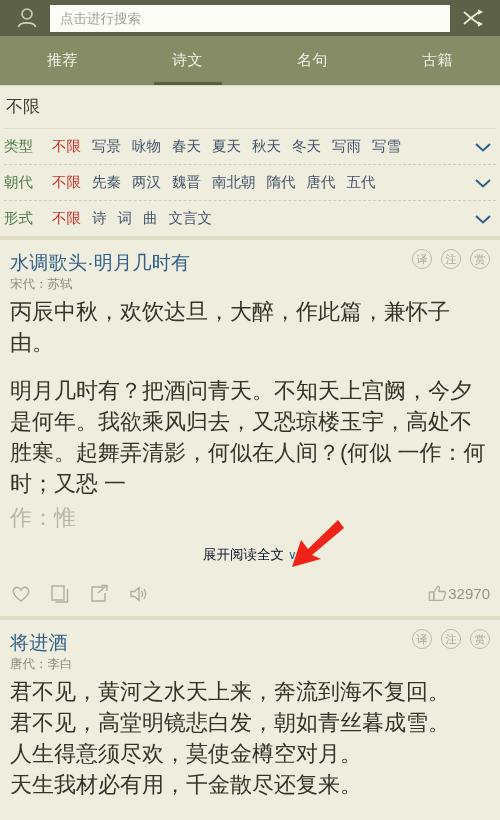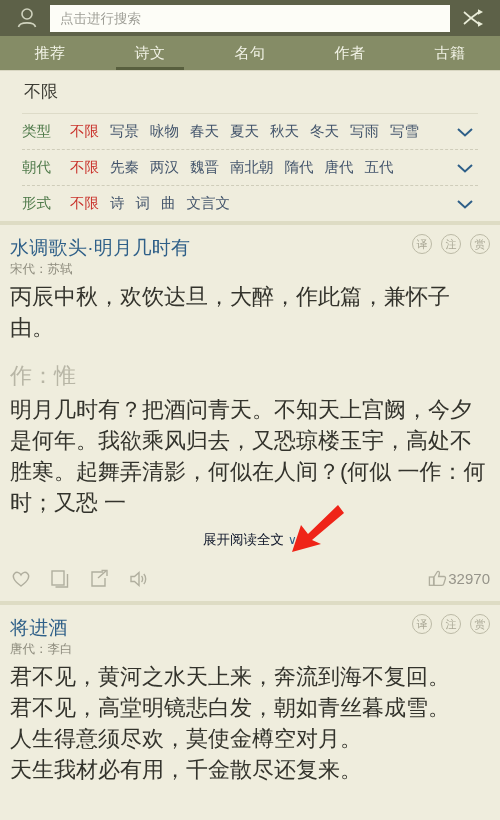--- a/index.html
+++ b/index.html
@@ -29,21 +29,21 @@
     padding: 0 10px;
     font-size: 13.5px;
     color: #9a9a92;
     font-family: "Liberation Sans", "DejaVu Sans", sans-serif;
   }
   .search-box::placeholder { color: #9e9e96; opacity: 1; }
   .shuffle-icon { width: 30px; height: 30px; flex: 0 0 30px; display:flex; align-items:center; justify-content:center; }
 
   
   .tabbar {
-    height: 34px;
+    height: 49px;
     background: #858c66;
     display: flex;
     align-items: stretch;
   }
   .tab {
     flex: 1 1 0;
     display: flex;
     align-items: center;
     justify-content: center;
     position: relative;
@@ -57,21 +57,21 @@
     left: 50%; transform: translateX(-50%);
     bottom: 0;
     width: 68px; height: 3px;
     background: #585f3e;
   }
 
   
   .filter-panel {
     background: #efeddd;
     border-top: 1px solid #d9d7c3;
-    padding: 0 22px;
+    padding: 0 4px;
   }
   .filter-heading {
     font-size: 17px;
     color: #3b3b33;
     padding: 9px 0 10px 2px;
     border-bottom: 1px solid #dddbc8;
   }
   .filter-row {
     display: flex;
     align-items: center;
@@ -201,23 +201,20 @@
 
 <div class="tabbar">
   <div class="tab">
       <span>推荐</span>
     </div>
   <div class="tab active">
       <span>诗文</span>
     </div>
   <div class="tab">
       <span>名句</span>
-    </div>
-  <div class="tab">
-      <span>作者</span>
     </div>
   <div class="tab">
       <span>古籍</span>
     </div>
 </div>
 
 <div class="filter-panel">
   <div class="filter-heading">不限</div>
 
   <div class="filter-row">
@@ -281,22 +278,22 @@
     <div class="card-title">水调歌头·明月几时有</div>
     <div class="badges">
       <div class="badge">译</div>
       <div class="badge">注</div>
       <div class="badge">赏</div>
     </div>
   </div>
   <div class="card-author">宋代：苏轼</div>
   <div class="poem">丙辰中秋，欢饮达旦，大醉，作此篇，兼怀子由。</div>
   <div class="poem-blank"></div>
+  <div class="poem">明月几时有？把酒问青天。不知天上宫阙，今夕是何年。我欲乘风归去，又恐琼楼玉宇，高处不胜寒。起舞弄清影，何似在人间？(何似 一作：何时；又恐 一</div>
   <div class="poem poem-fade">作：惟</div>
-  <div class="poem">明月几时有？把酒问青天。不知天上宫阙，今夕是何年。我欲乘风归去，又恐琼楼玉宇，高处不胜寒。起舞弄清影，何似在人间？(何似 一作：何时；又恐 一</div>
 
   <div class="expand-wrap">
     <span class="expand-link">展开阅读全文</span><span class="expand-chev">∨</span>
     <svg class="red-arrow" style="left:278px; top:-15px;" width="60" height="60" viewBox="0 0 60 60">
       <path d="M50 2 L56 10 L24 37 L33 41 L4 49 L13 22 L20 31 Z" fill="#ef2418"></path>
     </svg>
   </div>
 
   <div class="actionbar">
     <div class="action-icons">

